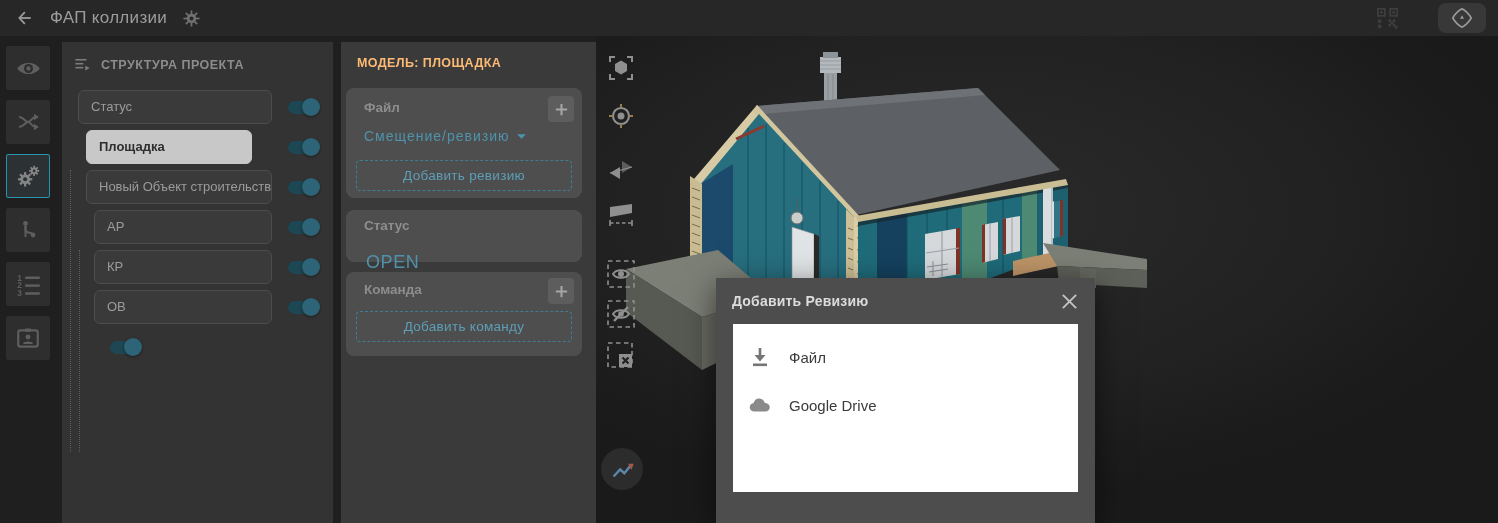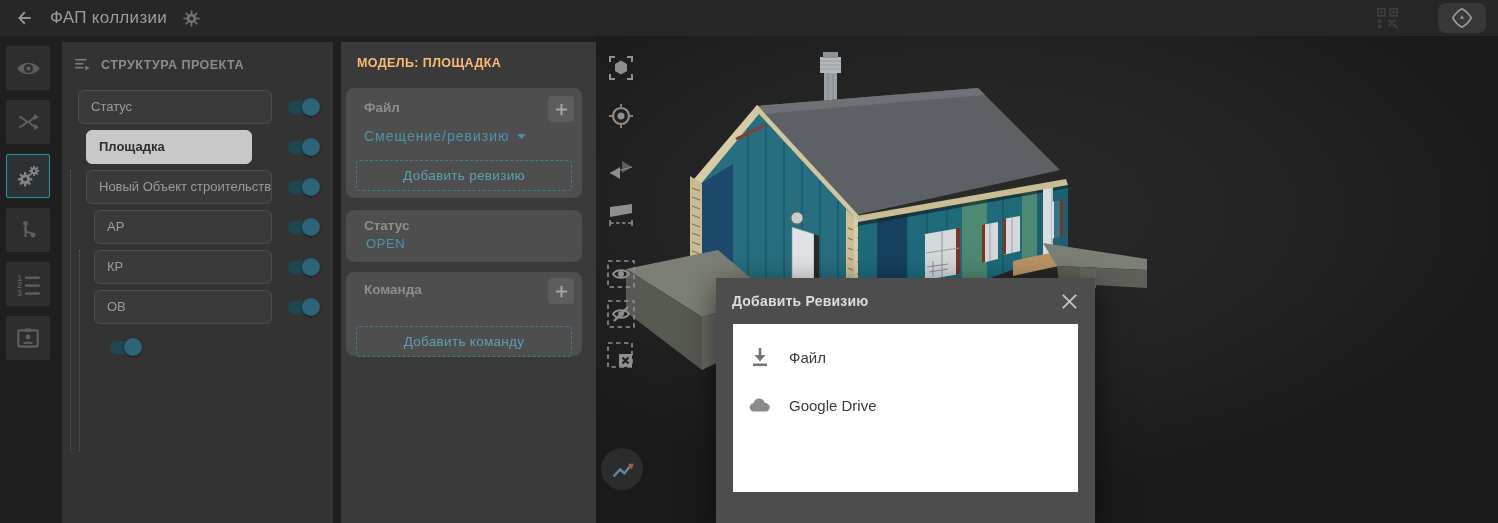--- a/index.html
+++ b/index.html
@@ -50,21 +50,21 @@
   .card-team{top:230px;height:84px;}
   .card-label{position:absolute;left:18px;font-size:13.5px;font-weight:600;color:#8d8d8d;}
   .plus-btn{position:absolute;right:8px;width:26px;height:26px;background:#5d5d5d;border-radius:4px;
             color:#a6a6a6;display:flex;align-items:center;justify-content:center;cursor:pointer;}
   .dropdown{position:absolute;left:18px;top:40px;color:var(--accent);font-size:14px;letter-spacing:1px;
             display:flex;align-items:center;cursor:pointer;}
   .dropdown .caret{margin-left:7px;display:flex;color:var(--accent);}
   .dashed-btn{position:absolute;left:10px;right:10px;height:31px;line-height:30px;text-align:center;
               border:1px dashed var(--accent-border);border-radius:4px;color:#5d9eb6;font-size:13.5px;
               letter-spacing:.3px;cursor:pointer;box-sizing:border-box;}
-  .status-value{position:absolute;left:20px;top:26px;color:var(--accent);font-size:13px;letter-spacing:.6px;}
+  .status-value{position:absolute;left:20px;top:42px;color:var(--accent);font-size:18px;letter-spacing:.6px;}
 
   
   .viewport{position:absolute;left:596px;top:36px;right:0;bottom:0;overflow:hidden;
             background:radial-gradient(ellipse 62% 58% at 42% 36%, #2a2a2a 0%, #232323 55%, #1a1a1a 100%);}
   .scene{position:absolute;left:0;top:0;}
   .vtools{position:absolute;left:9px;top:0;display:flex;flex-direction:column;z-index:5;}
   .vtool{width:32px;height:32px;color:#8f8f8f;cursor:pointer;}
   .trend-btn{position:absolute;left:5px;top:412px;width:42px;height:42px;border-radius:50%;background:#2c2c2c;
              display:flex;align-items:center;justify-content:center;cursor:pointer;z-index:5;}
 
@@ -310,21 +310,21 @@
 
     <div class="card card-team">
       <div class="card-label" style="top:10px">Команда</div>
       <div class="plus-btn" style="top:6px">
           <span style="display: flex;">
             <svg viewBox="0 0 16 16" width="15" height="15">
               <path d="M8 2 V14 M2 8 H14" stroke="currentColor" stroke-width="2.2"></path>
             </svg>
           </span>
         </div>
-      <div class="dashed-btn" style="top:54px">Добавить команду</div>
+      <div class="dashed-btn" style="top:39px">Добавить команду</div>
     </div>
   </div>
 
   <div class="viewport">
     <svg class="scene" width="902" height="487" viewBox="0 0 902 487">
 
       <g>
         <rect x="228" y="36" width="13" height="30" fill="#9aa0a4"></rect>
         <path d="M232 38 V64 M237 38 V64" stroke="#84898d" stroke-width="1"></path>
         <rect x="224" y="21" width="21" height="16" fill="#b2b8bb"></rect>

